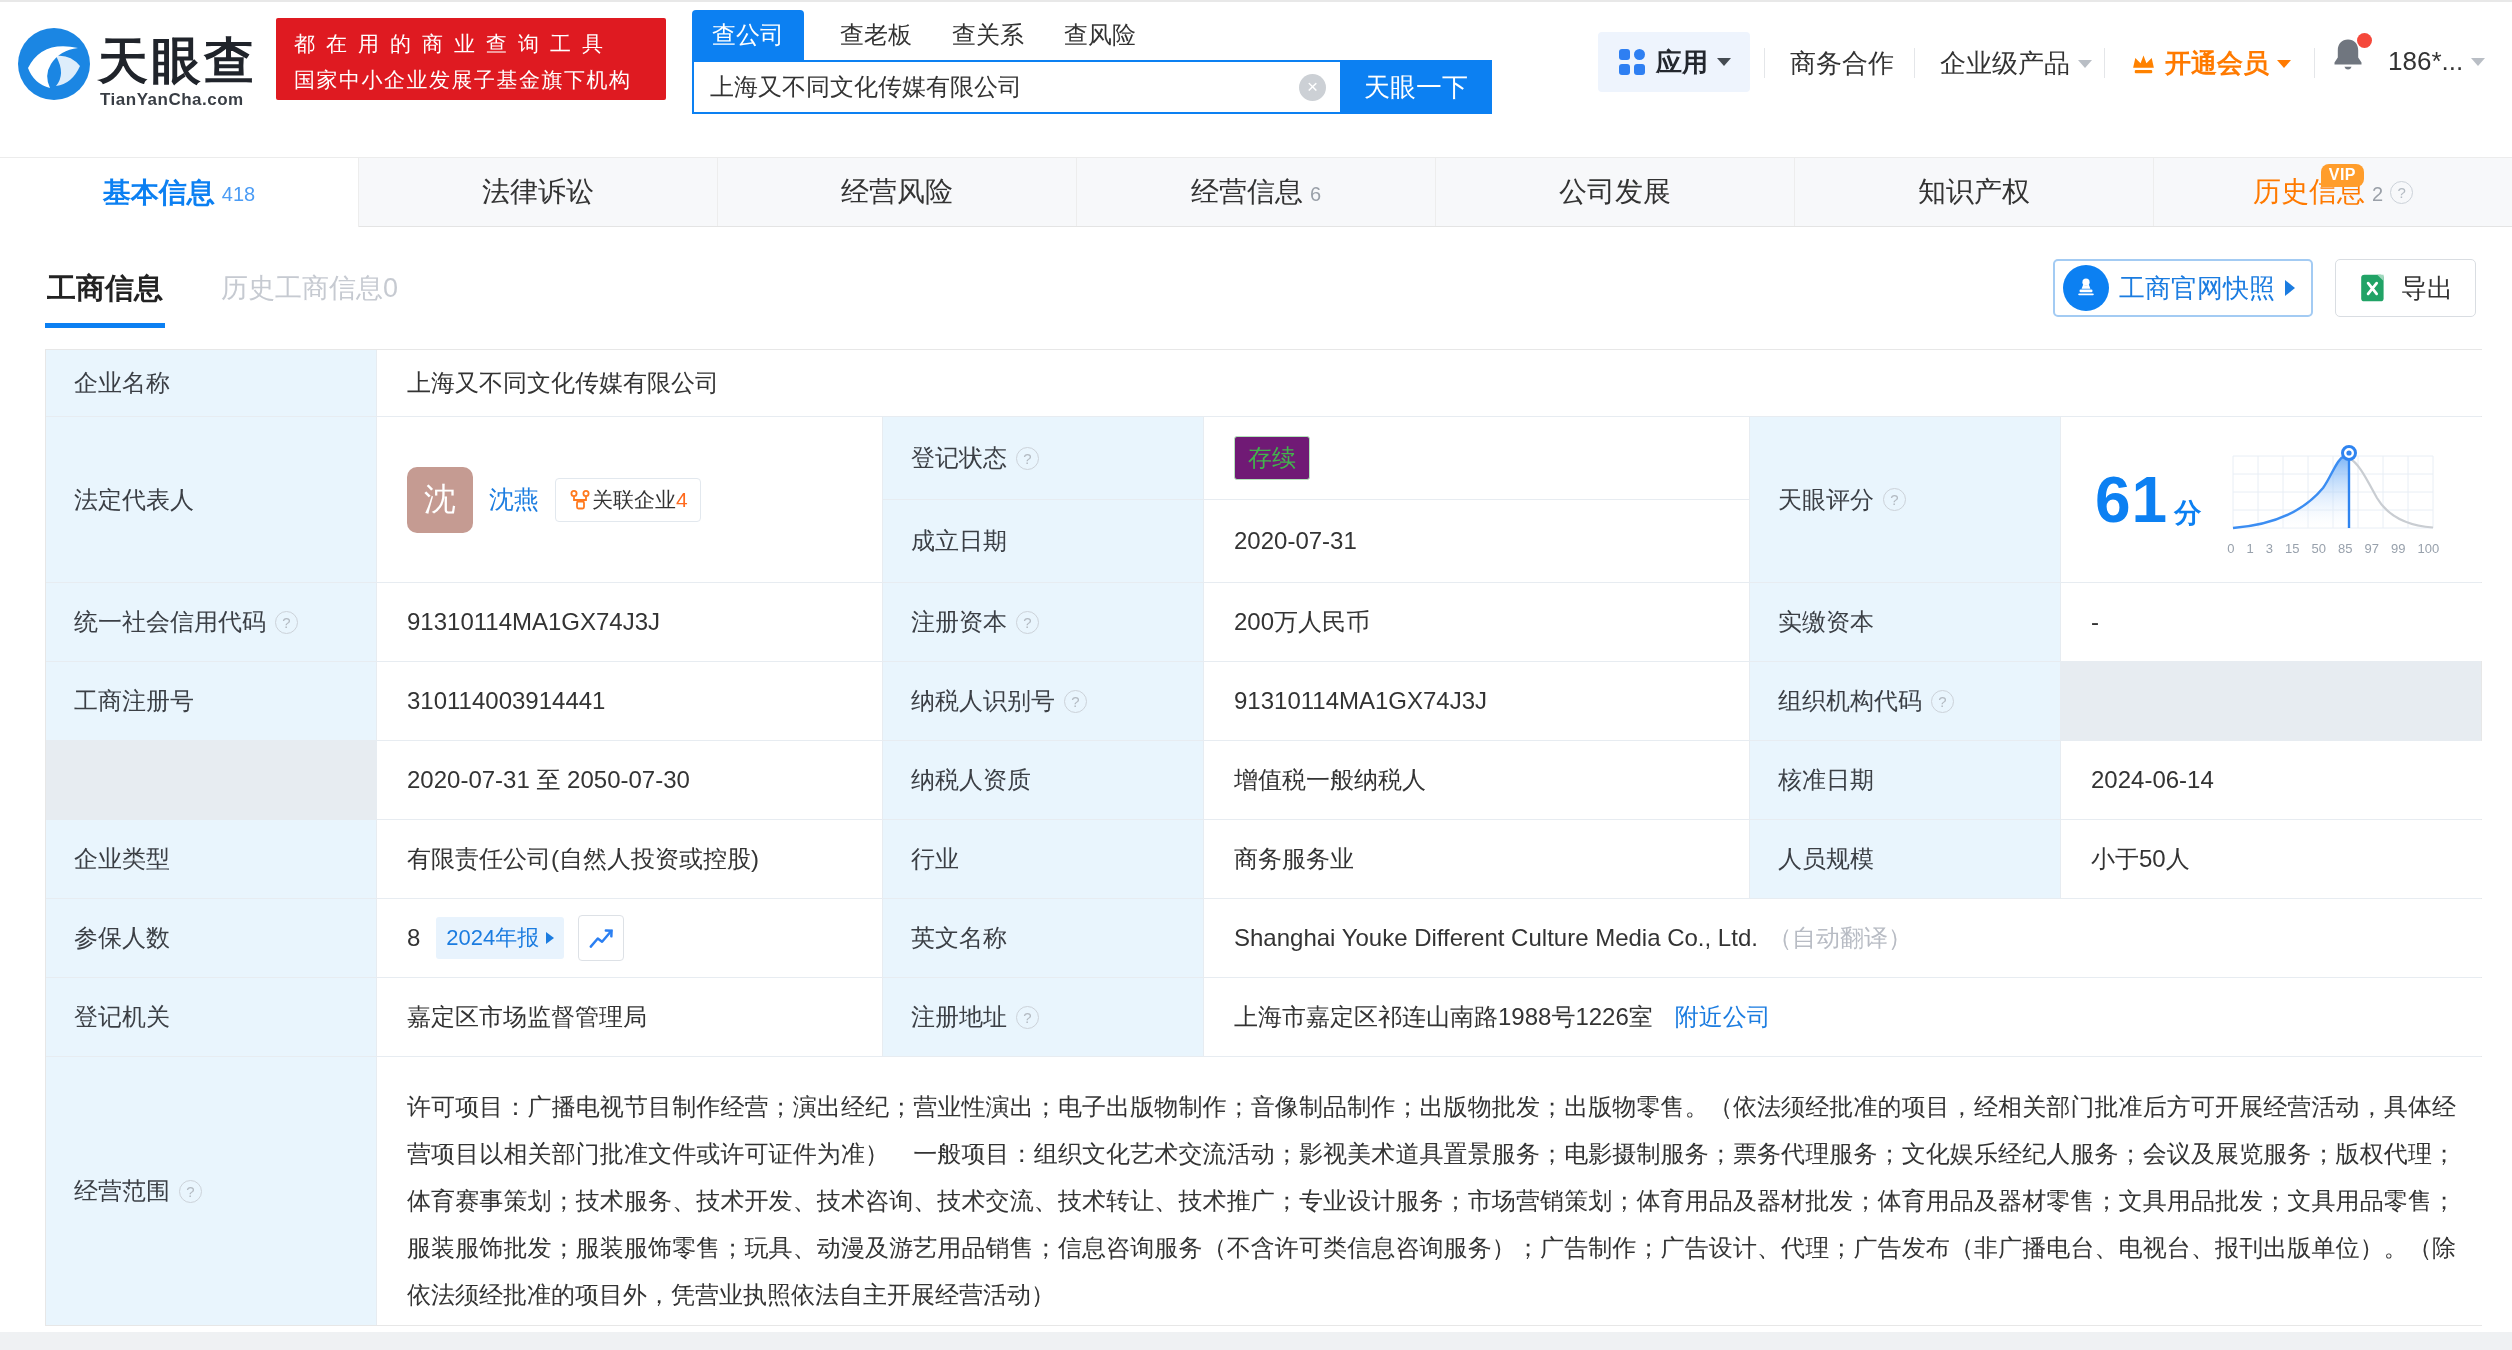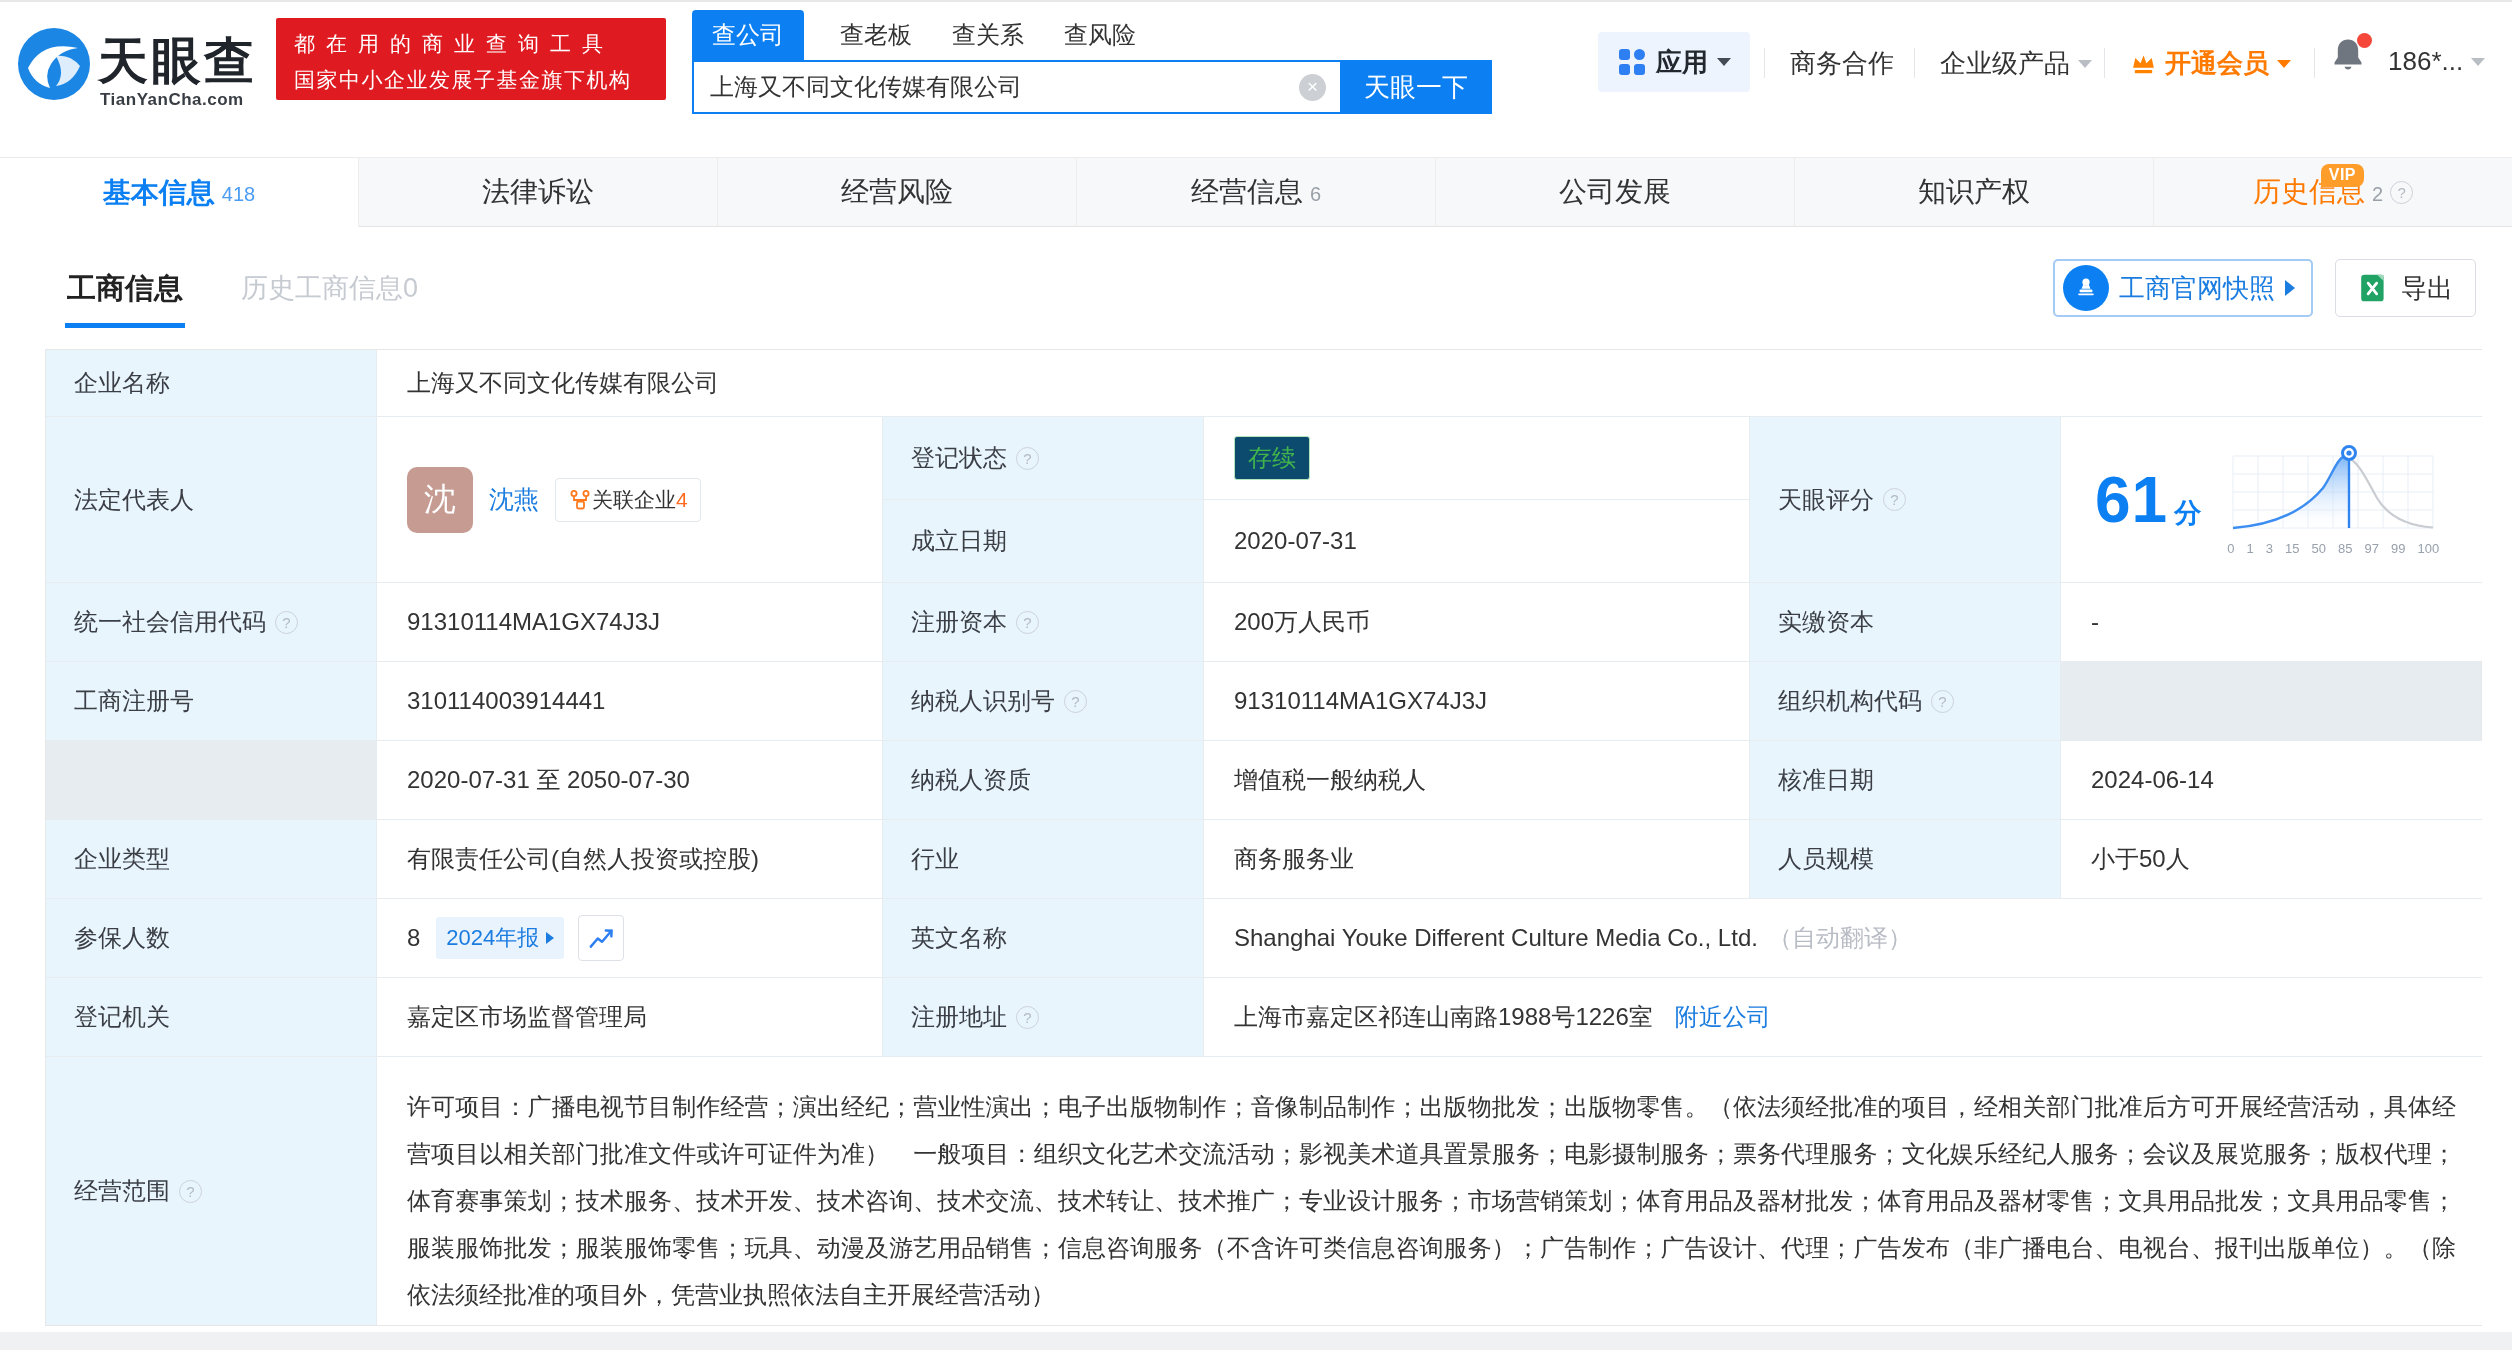--- a/index.html
+++ b/index.html
@@ -49,21 +49,21 @@
   .nav-tab:last-child { border-right:none; }
   .nav-tab.active { background:#fff; color:#0c80f2; font-weight:700; margin-bottom:-1px; }
   .nav-count { font-size:20px; color:#9aa0a8; font-weight:400; margin-top:4px; }
   .nav-tab.active .nav-count { color:#4b9cf5; }
   .nav-tab.history { color:#ff7a00; }
   .vip-badge { position:absolute; top:6px; right:148px; background:#ff9d2b; color:#fff; font-size:16px; font-weight:700;
     padding:2px 8px 3px; border-radius:8px 8px 8px 0; letter-spacing:.5px; }
 
   
   .toolbar { height:122px; background:#fff; display:flex; align-items:center; padding-left:45px; }
-  .biz-tab { font-size:29px; font-weight:700; color:#222; padding:20px 2px 14px; border-bottom:5px solid #0c80f2; cursor:pointer;margin-left:20px; }
+  .biz-tab { font-size:29px; font-weight:700; color:#222; padding:20px 2px 14px; border-bottom:5px solid #0c80f2; cursor:pointer; }
   .biz-tab-inactive { font-size:27px; color:#c6cad1; margin-left:56px; cursor:pointer; }
   .toolbar-spacer { flex:1; }
   .snap-btn { height:58px; border:2px solid #a3cbf3; border-radius:5px; background:#fff; display:flex; align-items:center;
     gap:10px; padding:0 16px 0 8px; color:#1b7ce0; font-size:26px; cursor:pointer; }
   .stamp-circle { width:46px; height:46px; border-radius:50%; background:#0c80f2; display:flex; align-items:center; justify-content:center; }
   .caret-right { width:0; height:0; border-top:8px solid transparent; border-bottom:8px solid transparent; border-left:10px solid #1b7ce0; display:inline-block; }
   .export-btn { height:58px; border:1px solid #d9dde2; border-radius:5px; background:#fff; display:flex; align-items:center;
     gap:11px; padding:0 22px; font-size:26px; color:#333; margin-left:22px; margin-right:36px; cursor:pointer; }
 
   
@@ -71,21 +71,21 @@
   .info-table { display:grid; width:2437px;
     grid-template-columns:330px 505px 320px 545px 310px 425px;
     grid-template-rows:66px 82px 82px 78px 78px 78px 78px 78px 78px 268px;
     gap:1px; background:#e7ecf1; border:1px solid #e7e7e7; }
   .tl { background:#e9f5fd; display:flex; align-items:center; gap:9px; padding-left:28px; font-size:24px; color:#3b3f45; }
   .tv { background:#fff; display:flex; align-items:center; padding-left:30px; font-size:24px; color:#333; }
   .qmark { width:23px; height:23px; border-radius:50%; border:1px solid #ccd2d9; color:#b3bac2; font-size:15px;
     display:inline-flex; align-items:center; justify-content:center; flex:none; cursor:pointer; }
   .qmark::after { content:"?"; }
 
-  .status-badge { background:#0c4a6e; border:1px solid #b4e4ba; color:#42b44c; font-size:24px; padding:5px 13px; border-radius:3px; }
+  .status-badge { background:#701a75; border:1px solid #b4e4ba; color:#42b44c; font-size:24px; padding:5px 13px; border-radius:3px; }
   .avatar { width:66px; height:66px; border-radius:10px; background:#c59b92; color:#fff; font-size:32px;
     display:flex; align-items:center; justify-content:center; cursor:pointer; }
   .legal-name { color:#1b7ce0; font-size:25px; margin:0 16px 0 16px; cursor:pointer; }
   .related-badge { border:1px solid #e2e8ee; border-radius:4px; background:#fff; display:flex; align-items:center;
     padding:7px 12px; cursor:pointer; }
   .related-label { font-size:21px; color:#333; }
   .related-count { font-size:21px; color:#ff6a1e; }
 
   .score-cell { gap:26px; padding-left:34px; }
   .score-num { display:flex; align-items:baseline; color:#0c80f2; }

